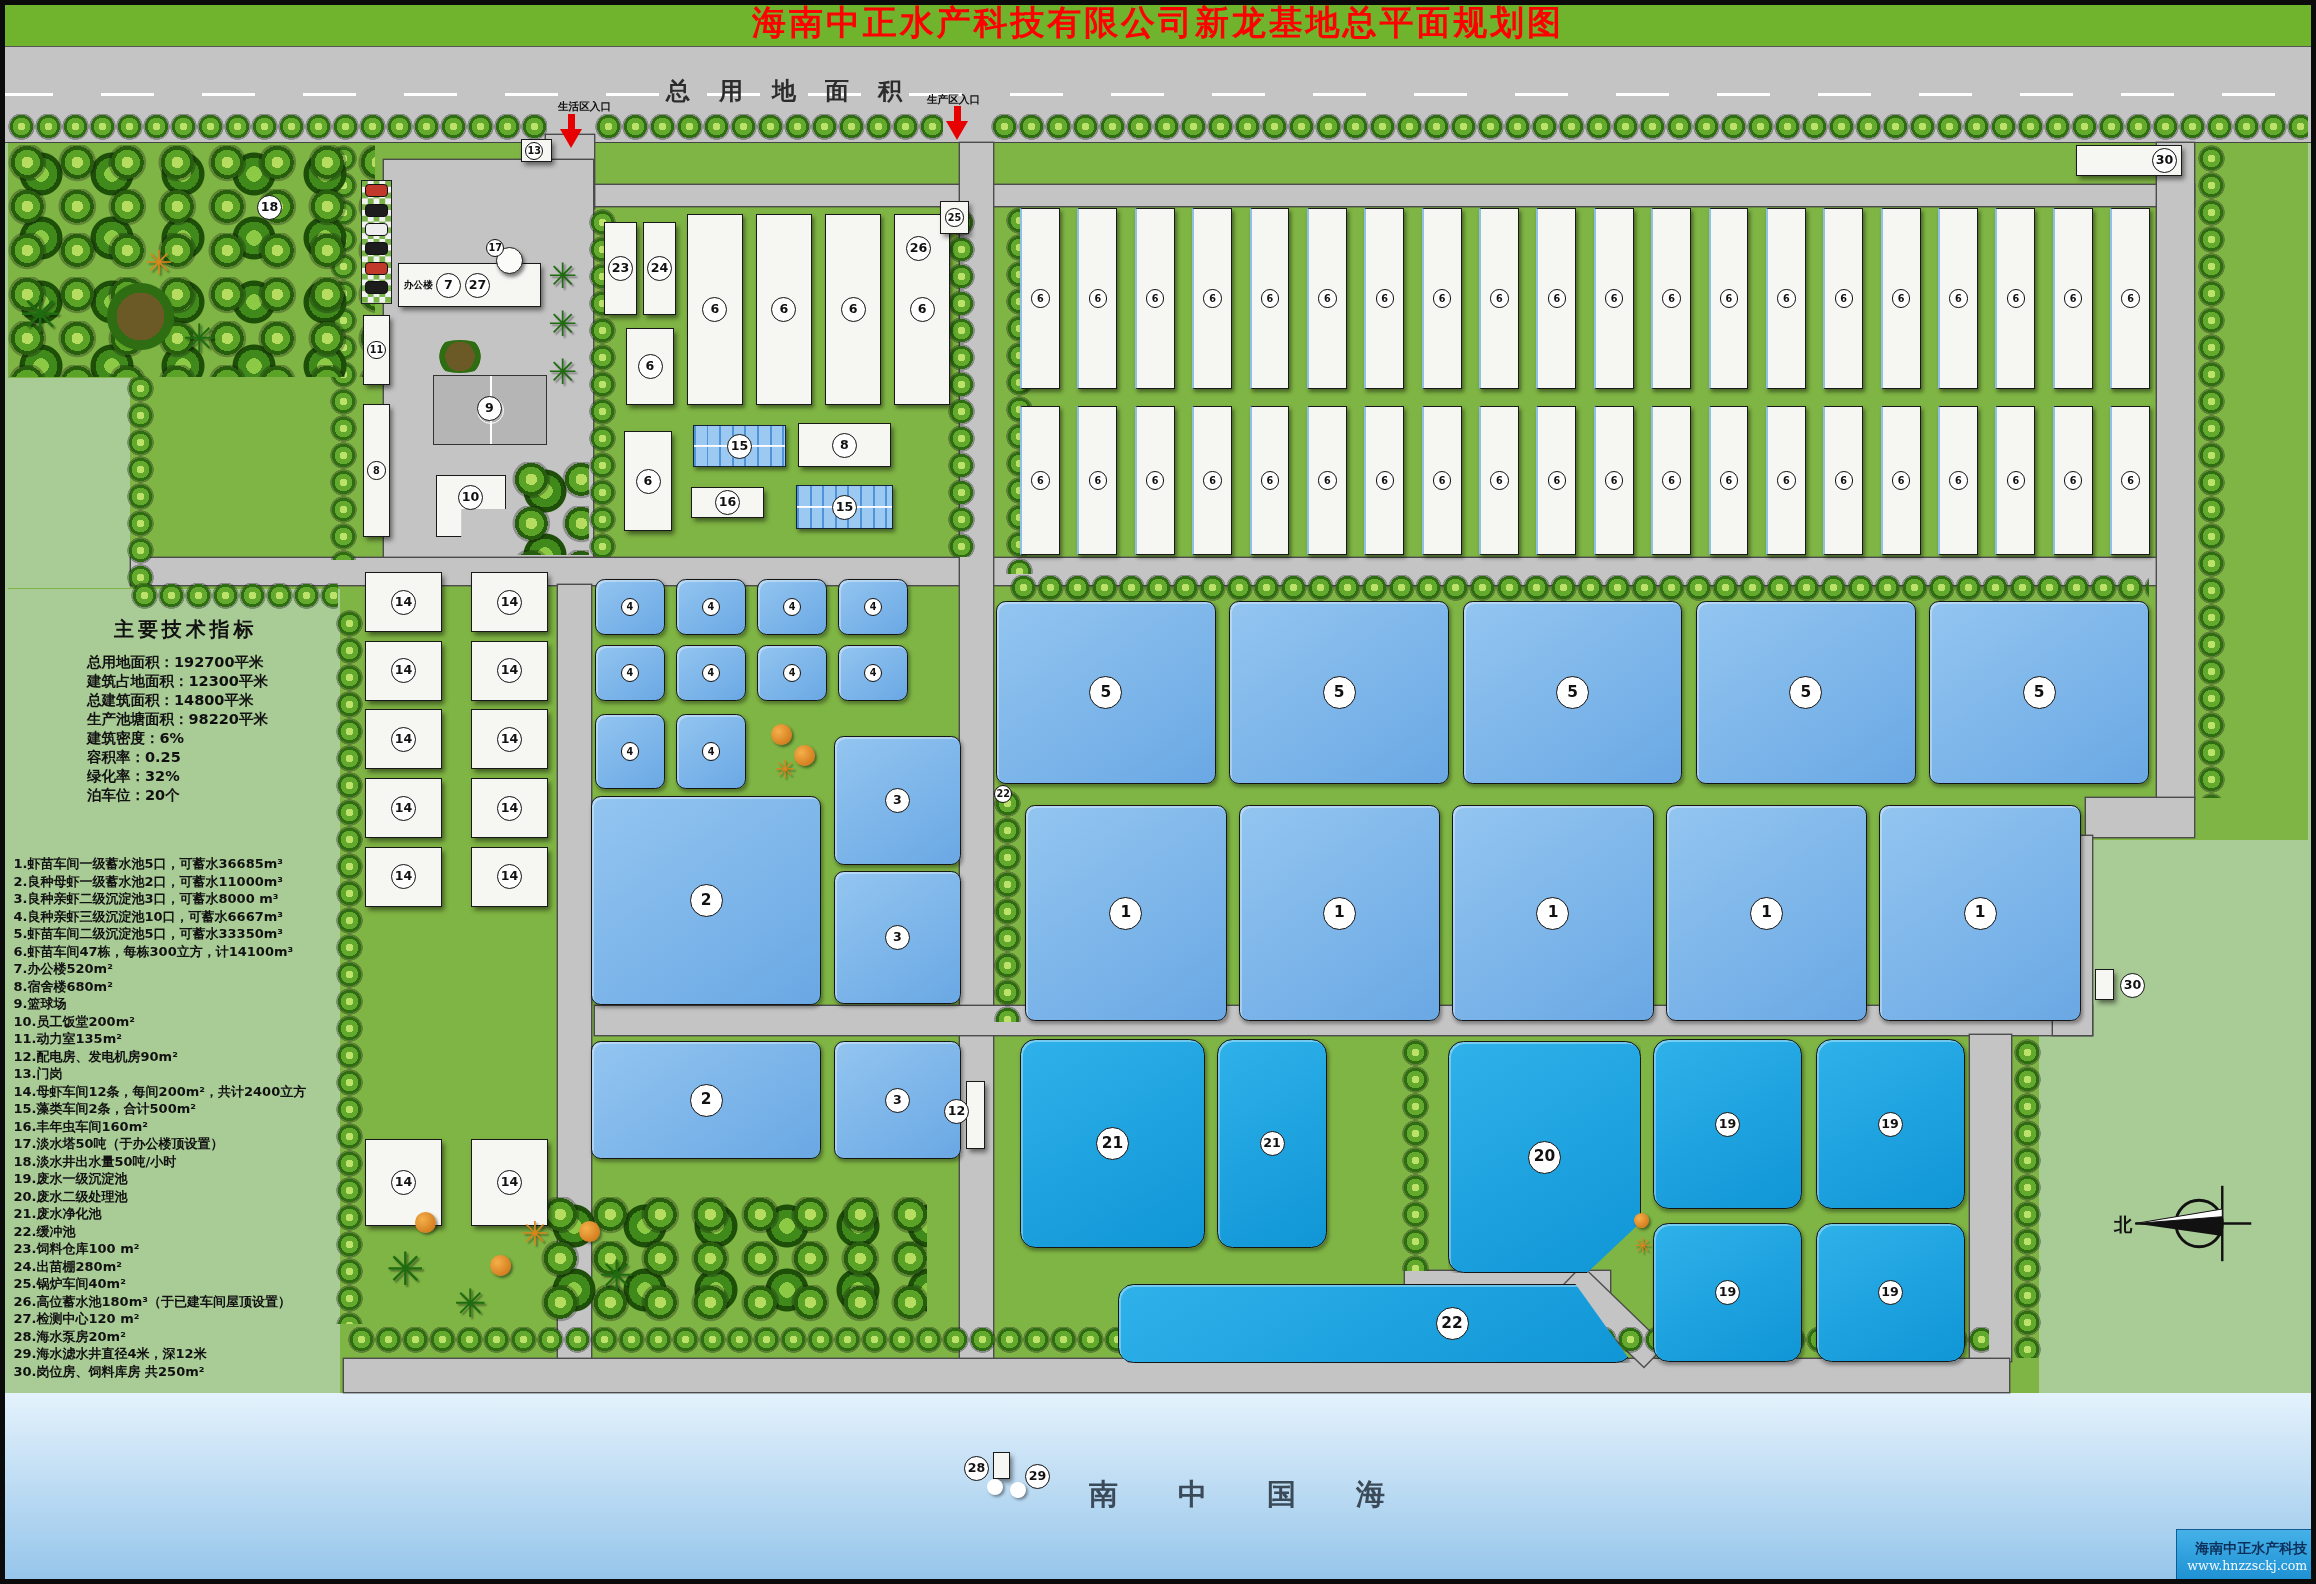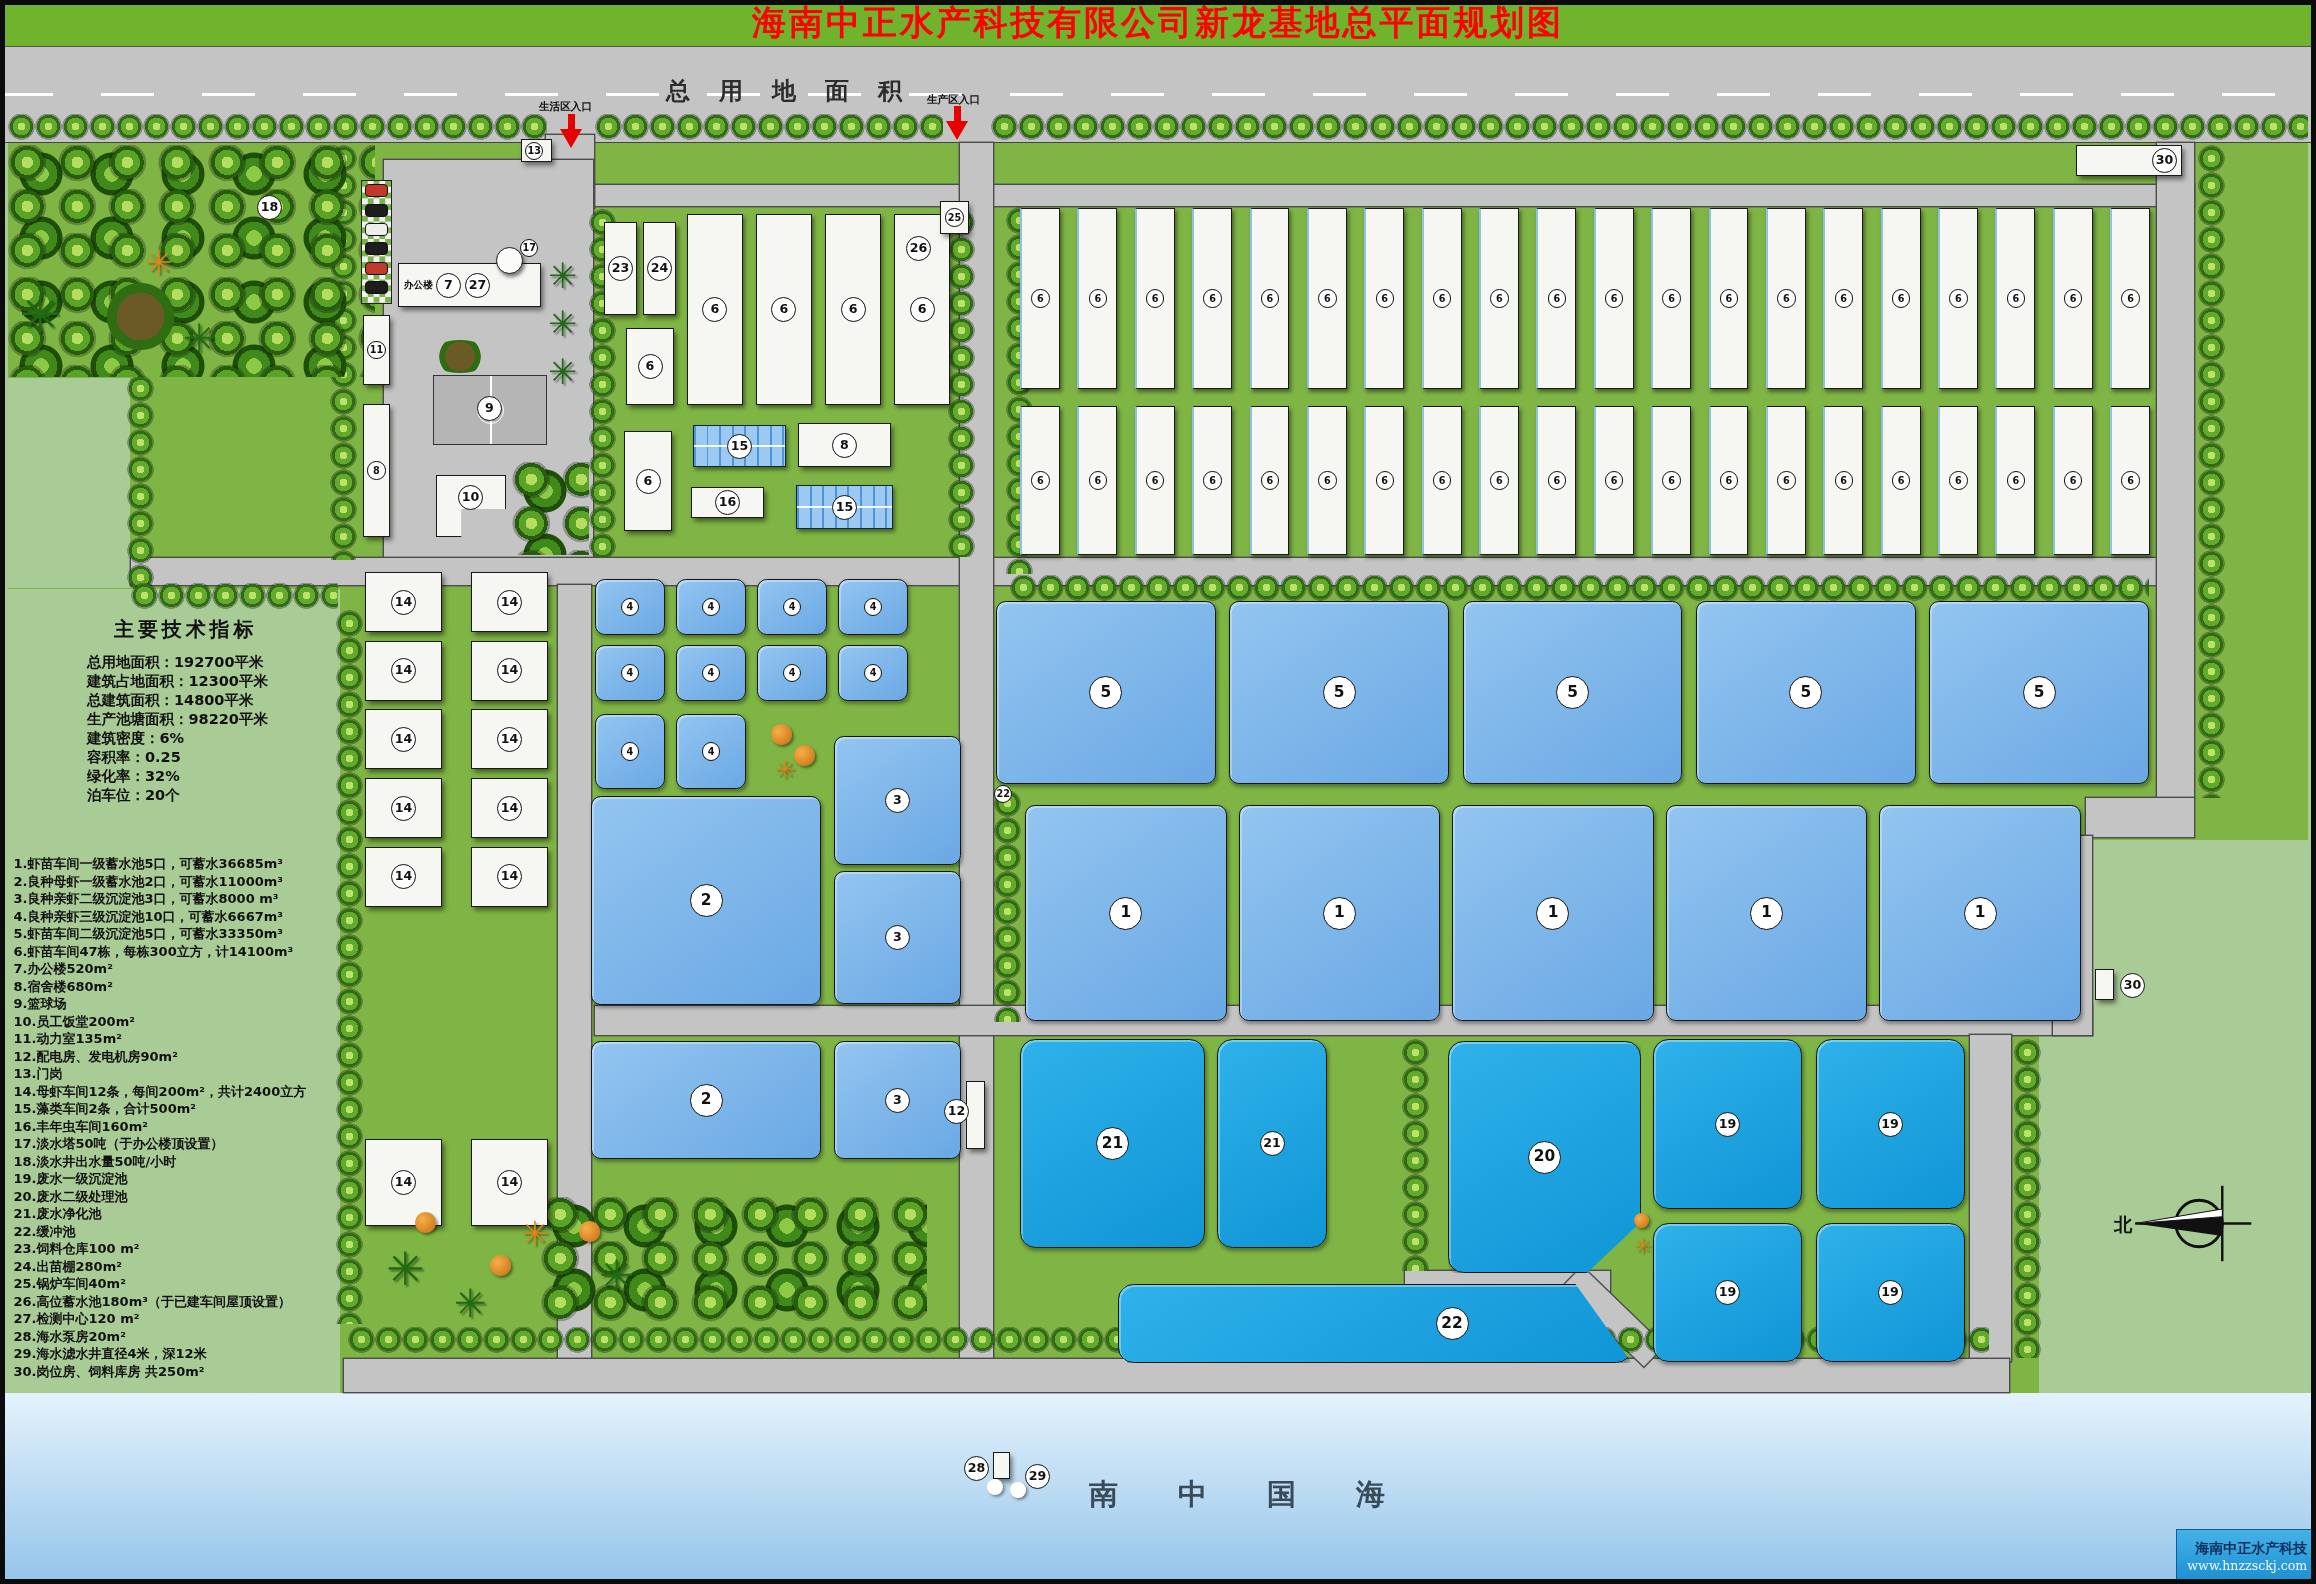--- a/index.html
+++ b/index.html
@@ -90,21 +90,21 @@
   <div class="abs lite" style="left:7.7px;top:378px;width:122px;height:210px;"></div>
   <div class="abs lite" style="left:7.7px;top:589px;width:332px;height:804px;"></div>
 
   <div class="abs banner">
     <span class="t">海南中正水产科技有限公司新龙基地总平面规划图</span>
   </div>
   <div class="abs highway"></div>
   <div class="abs dash"></div>
   <div class="abs roadname">总用地面积</div>
 
-  <div class="abs entlbl" style="left:539px;top:100px;">生活区入口</div>
+  <div class="abs entlbl" style="left:558px;top:100px;">生活区入口</div>
   <div class="abs arrow" style="left:560px;top:114px;">
       <span class="stem"></span>
       <span class="tri"></span>
     </div>
   <div class="abs entlbl" style="left:927px;top:93px;">生产区入口</div>
   <div class="abs arrow" style="left:946px;top:106px;">
       <span class="stem"></span>
       <span class="tri"></span>
     </div>
 
@@ -159,21 +159,21 @@
 
   <div class="abs bld" style="left:521px;top:139px;width:31px;height:23px;"></div>
   <span class="badge sm abs" style="left:525px;top:142px;">13</span>
 
   <div class="abs bld" style="left:398px;top:263px;width:143px;height:44px;padding-left:12px;">
     <span style="font-size:9.7px;font-weight:bold;position:absolute;left:4.8px;top:15.4px;">办公楼</span>
   </div>
   <span class="badge abs" style="left:436px;top:273px;">7</span>
   <span class="badge abs" style="left:465px;top:273px;">27</span>
   <div class="abs tower" style="left:496px;top:247px;width:27px;height:27px;"></div>
-  <span class="badge sm abs" style="left:520px;top:239px;">17</span>
+  <span class="badge sm abs" style="left:486px;top:239px;">17</span>
   <span class="palm" style="left:548px;top:259px;font-size:35px;">✳</span>
   <span class="palm" style="left:548px;top:307px;font-size:35px;">✳</span>
   <span class="palm" style="left:548px;top:355px;font-size:35px;">✳</span>
 
   <div class="abs bld" style="left:363px;top:315px;width:27px;height:70px;">
     <span class="badge sm">11</span>
   </div>
   <div class="abs bld" style="left:363px;top:404px;width:27px;height:133px;">
     <span class="badge sm">8</span>
   </div>

